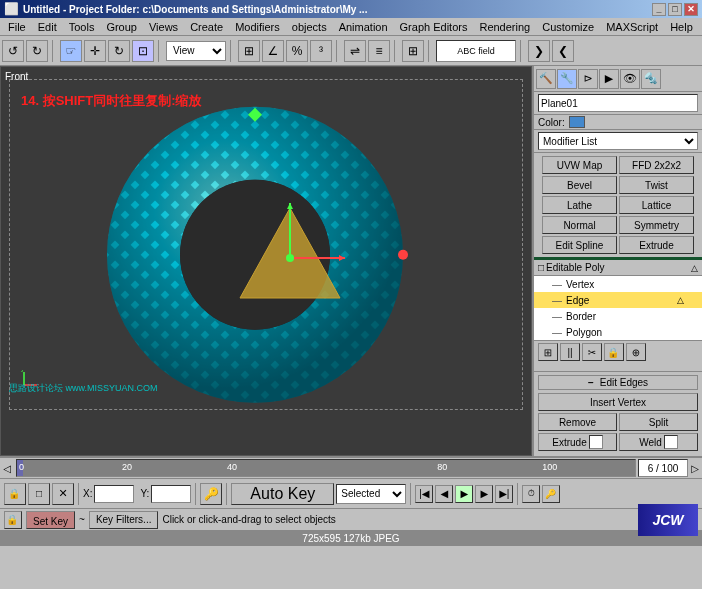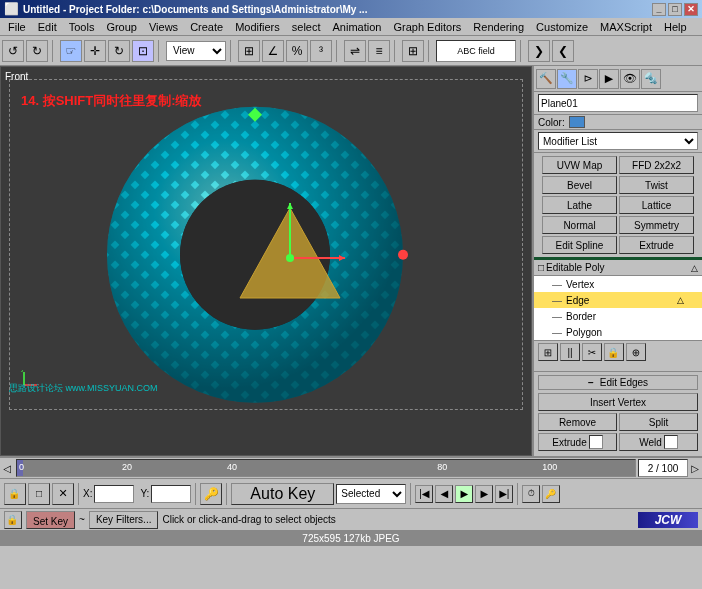--- a/index.html
+++ b/index.html
@@ -269,21 +269,21 @@
 </div>
 
 <div id="menubar">
   <span class="menu-item">File</span>
   <span class="menu-item">Edit</span>
   <span class="menu-item">Tools</span>
   <span class="menu-item">Group</span>
   <span class="menu-item">Views</span>
   <span class="menu-item">Create</span>
   <span class="menu-item">Modifiers</span>
-  <span class="menu-item">select</span>
+  <span class="menu-item">objects</span>
   <span class="menu-item">Animation</span>
   <span class="menu-item">Graph Editors</span>
   <span class="menu-item">Rendering</span>
   <span class="menu-item">Customize</span>
   <span class="menu-item">MAXScript</span>
   <span class="menu-item">Help</span>
 </div>
 
 <div id="toolbar">
   <div class="tb-btn">↺</div>
@@ -547,21 +547,21 @@
   <div id="timeline-left" style="width:14px; display:flex; align-items:center; justify-content:center; cursor:pointer; font-size:10px;">◁</div>
   <div id="timeline-track" style="flex:1; height:18px; background:#808080; border:1px inset #888; position:relative; overflow:hidden; margin:0 2px;">
     <div style="position:absolute; top:0; left:0; height:100%; width:6px; background:#6060c0; opacity:0.7;"></div>
     <span style="position:absolute; top:2px; left:2px; font-size:9px; color:#fff;">0</span>
     <span style="position:absolute; top:2px; left:17%; font-size:9px; color:#fff;">20</span>
     <span style="position:absolute; top:2px; left:34%; font-size:9px; color:#fff;">40</span>
     <span style="position:absolute; top:16px; left:51%; font-size:9px; color:#fff;">60</span>
     <span style="position:absolute; top:2px; left:68%; font-size:9px; color:#fff;">80</span>
     <span style="position:absolute; top:2px; left:85%; font-size:9px; color:#fff;">100</span>
   </div>
-  <div id="frame-counter" style="width:50px; height:18px; border:1px inset #888; background:#fff; font-size:10px; text-align:center; display:flex; align-items:center; justify-content:center;">2 / 100</div>
+  <div id="frame-counter" style="width:50px; height:18px; border:1px inset #888; background:#fff; font-size:10px; text-align:center; display:flex; align-items:center; justify-content:center;">6 / 100</div>
   <div id="timeline-right" style="width:14px; display:flex; align-items:center; justify-content:center; cursor:pointer; font-size:10px;">▷</div>
 </div>
 
 <div id="bottom-controls" style="height:30px; background:#c0c0c0; display:flex; align-items:center; border-top:1px solid #888; padding:0 4px; gap:2px;">
 
   <div class="bc-btn" style="font-size:10px;">🔒</div>
   <div class="bc-btn" style="font-size:10px;">□</div>
   <div class="bc-btn" style="font-size:11px;">✕</div>
   <div class="bc-sep"></div>
   <span class="bc-label">X:</span>
@@ -587,21 +587,21 @@
   <div class="playback-btn" style="font-size:9px;">🔑</div>
 </div>
 
 <div id="statusbar" style="height:22px; background:#c0c0c0; display:flex; align-items:center; border-top:1px solid #888; padding:0 4px; gap:4px; font-size:10px;">
   <div class="bc-btn" style="font-size:10px; width:18px; height:18px;">🔒</div>
   <button style="height:18px; padding:4px 6px; background:#c08080; border:1px outset #888; font-size:10px; cursor:pointer;">Set Key</button>
   <span style="font-size:10px;">~</span>
   <button style="height:18px; padding:0 6px; background:#c0c0c0; border:1px outset #888; font-size:10px; cursor:pointer;">Key Filters...</button>
   <div id="status-text" style="flex:1; font-size:10px; overflow:hidden; text-overflow:ellipsis; white-space:nowrap;">Click or click-and-drag to select objects</div>
 
-  <div style="width:60px; height:16px; background:linear-gradient(to right, #1a1a8a, #4444cc); color:white; font-size:12px; display:flex; align-items:center; justify-content:center; font-weight:bold; font-style:italic;">
+  <div style="width:60px; height:32px; background:linear-gradient(to right, #1a1a8a, #4444cc); color:white; font-size:14px; display:flex; align-items:center; justify-content:center; font-weight:bold; font-style:italic;">
     <span>JCW</span>
   </div>
 </div>
 
 <div style="height:16px; background:#888; color:white; font-size:10px; text-align:center; display:flex; align-items:center; justify-content:center;">
   <span>725x595</span>
   <span>&nbsp;</span>
   <span>127kb</span>
   <span>&nbsp;</span>
   <span>JPEG</span>

